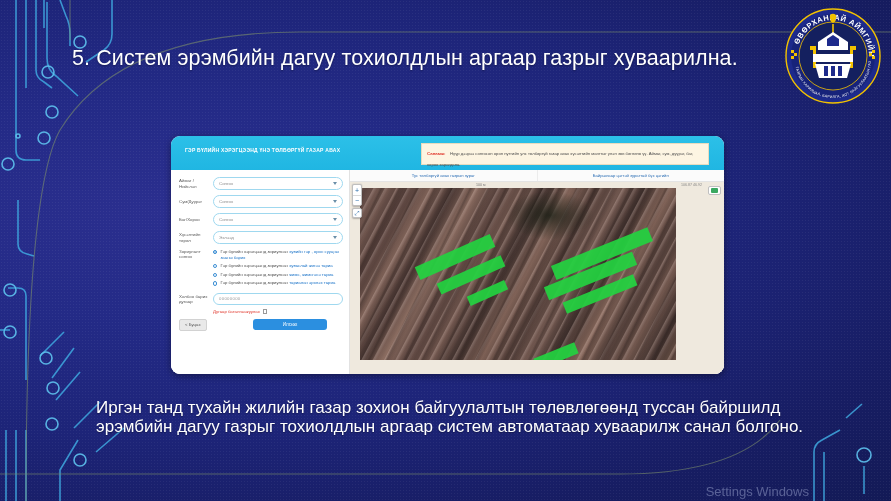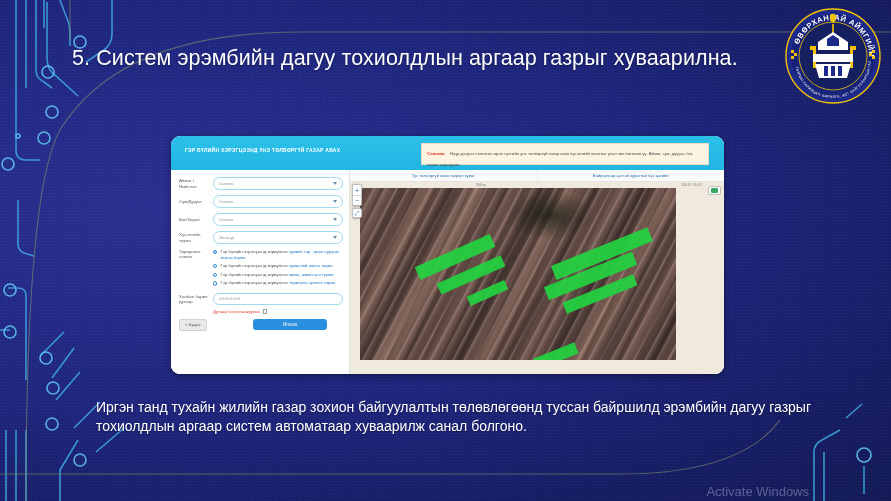--- a/index.html
+++ b/index.html
@@ -303,21 +303,21 @@
     z-index: 5;
   }
   #layer-ctl .sw { width: 7px; height: 5px; background: #3aa860; border-radius: 1px; }
 
   
   #caption {
     position: absolute;
     left: 96px; top: 398px;
     width: 730px;
     color: #ffffff;
-    font-size: 14px;
+    font-size: 17px;
     line-height: 19px;
     text-shadow: 0 1px 1.5px rgba(0,0,0,0.35);
   }
   
   #watermark {
     position: absolute;
     right: 82px; bottom: 2px;
     color: rgba(190,200,235,0.40);
     font-size: 13px;
     line-height: 15px;
@@ -546,15 +546,15 @@
           </div>
         </div>
       </div>
 
     </div>
   </div>
 
   <div id="caption">Иргэн танд тухайн жилийн газар зохион байгуулалтын төлөвлөгөөнд туссан байршилд эрэмбийн дагуу газрыг тохиолдлын аргаар систем автоматаар хуваарилж санал болгоно.</div>
 
   <div id="watermark">
-    <div>Activate Windows</div>
+    <div>Settings Windows</div>
   </div>
 </div>
 
 </body></html>

